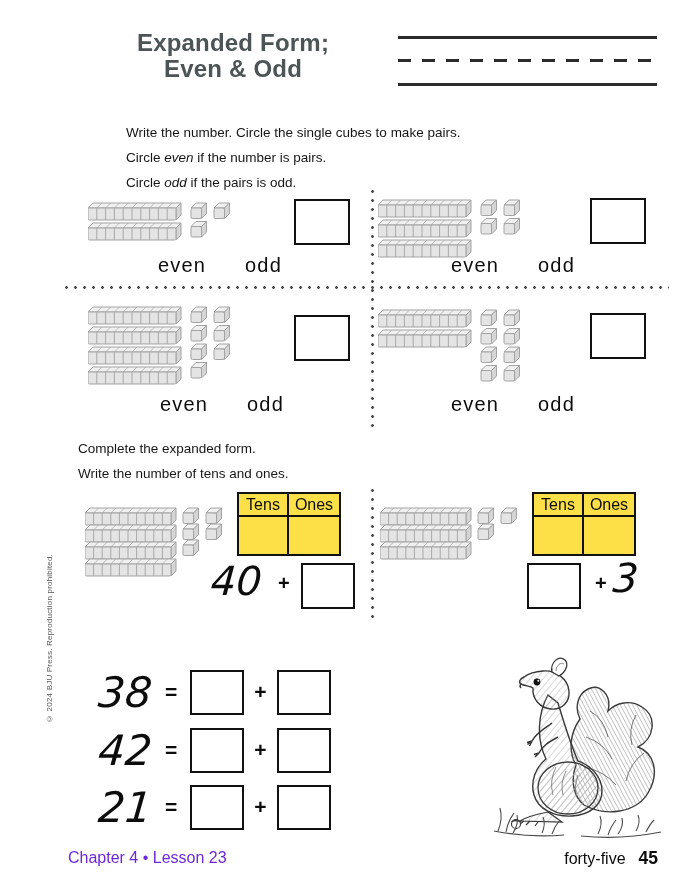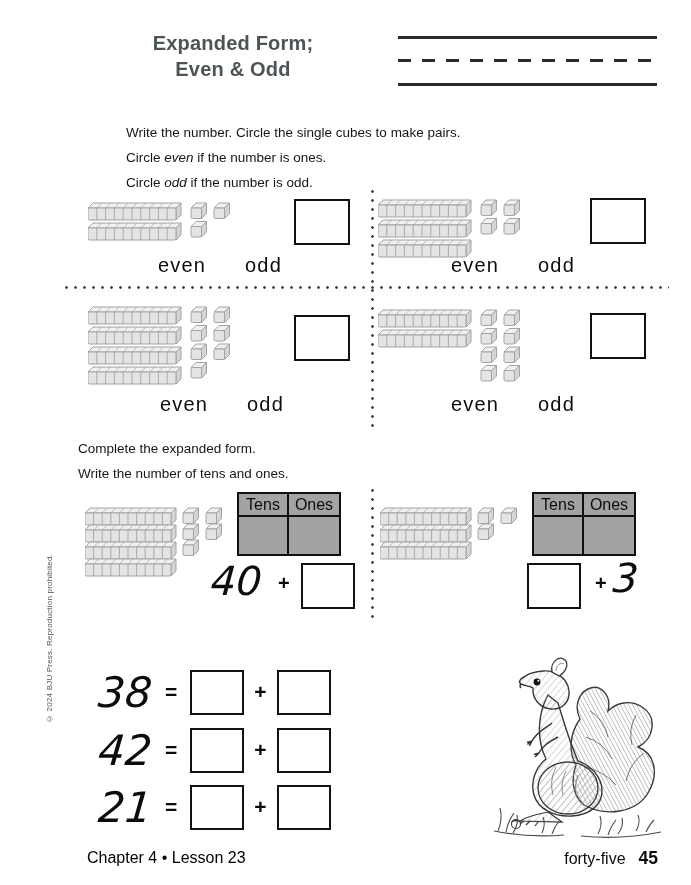--- a/index.html
+++ b/index.html
@@ -1,21 +1,21 @@
 <!DOCTYPE html>
 <html><head>
 <meta charset="utf-8">
 <style>
   html,body{margin:0;padding:0;background:#fff;}
   .page{position:relative;width:691px;height:885px;background:#fff;overflow:hidden;
         font-family:"Liberation Sans",sans-serif;color:#1a1a1a;}
 
   
   .title{position:absolute;left:100px;top:30px;width:266px;text-align:center;
-         font-size:20px;font-weight:bold;color:#4c5456;line-height:26px;letter-spacing:.2px;}
+         font-size:24px;font-weight:bold;color:#4c5456;line-height:26px;letter-spacing:.2px;}
 
   
   .nameline{position:absolute;left:398px;width:259px;height:2.5px;background:#2b2b2b;}
   .nameline.dashed{background:repeating-linear-gradient(90deg,#2b2b2b 0,#2b2b2b 13px,transparent 13px,transparent 24px);}
 
   
   .instr{position:absolute;left:78px;font-size:13.5px;line-height:25px;color:#161616;}
   .instr i{font-style:italic;}
 
   
@@ -26,38 +26,38 @@
 
   
   .quad{position:absolute;width:295px;height:125px;}
   .blocks{position:absolute;left:0;top:0;}
   .ansbox{position:absolute;border:2.5px solid #111;background:#fff;width:52px;height:42px;}
   .eo{position:absolute;font-size:20px;letter-spacing:1.2px;color:#0c0c0c;}
 
   
   .s2prob{position:absolute;width:295px;height:135px;}
   .to-table{position:absolute;left:152px;top:0;width:100px;height:60px;border:2.5px solid #111;
-            display:grid;grid-template-rows:23px 1fr;grid-template-columns:1fr 1fr;background:#a3a3a3;}
+            display:grid;grid-template-rows:23px 1fr;grid-template-columns:1fr 1fr;background:#fde047;}
   .to-cell{display:flex;align-items:center;justify-content:center;font-size:16px;color:#0c0c0c;}
   .to-cell.c1{border-right:2.5px solid #111;}
   .to-cell.hd{border-bottom:2.5px solid #111;}
   .hand{font-family:"DejaVu Sans",sans-serif;font-style:italic;}
   .given{position:absolute;font-size:40px;line-height:44px;transform:skewX(-4deg);color:#0c0c0c;}
   .plus-sm{position:absolute;font-size:20px;font-weight:600;color:#0c0c0c;}
   .s2box{position:absolute;border:2.5px solid #111;background:#fff;width:50px;height:42px;}
 
   
   .s3-row{position:absolute;left:86px;height:48px;display:flex;align-items:center;}
   .s3-num{display:inline-block;width:66px;text-align:right;font-size:42px;transform:skewX(-5deg);color:#0c0c0c;}
   .s3-eq{font-size:21px;font-weight:700;margin:0 13px;color:#0c0c0c;}
   .s3-plus{font-size:21px;font-weight:600;margin:0 10px;color:#0c0c0c;}
   .s3-box{width:50px;height:41px;border:2.5px solid #111;background:#fff;}
 
   
-  .footer-left{position:absolute;left:87px;top:849px;font-size:16px;color:#000000;}
+  .footer-left{position:absolute;left:68px;top:849px;font-size:16px;color:#6d28d9;}
   .footer-right{position:absolute;right:33px;top:848px;font-size:16px;color:#0c0c0c;display:flex;align-items:baseline;}
   .footer-right b{font-size:17.5px;margin-left:13px;font-weight:bold;}
   .copyright{position:absolute;left:45px;top:533px;height:190px;writing-mode:vertical-rl;
              transform:rotate(180deg);font-size:8px;color:#555;letter-spacing:.2px;}
 
   .squirrel{position:absolute;left:486px;top:645px;}
 </style>
 </head>
 <body>
 
@@ -69,22 +69,22 @@
   </div>
 
   <div>
     <div class="nameline" style="top:36px;"></div>
     <div class="nameline dashed" style="top:59px;"></div>
     <div class="nameline" style="top:83px;"></div>
   </div>
 
   <div class="instr" style="top:120px;margin-left:48px;">
     <div><span>Write the number. Circle the single cubes to make pairs.</span><i></i><span></span></div>
-    <div><span>Circle </span><i>even</i><span> if the number is ones.</span></div>
-    <div><span>Circle </span><i>odd</i><span> if the number is odd.</span></div>
+    <div><span>Circle </span><i>even</i><span> if the number is pairs.</span></div>
+    <div><span>Circle </span><i>odd</i><span> if the pairs is odd.</span></div>
   </div>
 
   <div class="dotline-v" style="left:371px;top:187px;height:244px;"></div>
   <div class="dotline-h" style="left:62px;top:286px;width:607px;"></div>
 
   <div class="quad" style="left:88px;top:196px;">
     <div class="blocks" style="top:4px;"><svg width="175" height="92">
           <polygon points="0,8 5,3 93,3 88,8" fill="#f0f0f0" stroke="#a3a3a3" stroke-width="1"></polygon>
           <polygon points="88,8 93,3 93,15 88,20" fill="#d5d5d5" stroke="#a3a3a3" stroke-width="1"></polygon>
           <rect x="0" y="8" width="88" height="12" rx="1.5" fill="#e4e4e4" stroke="#a3a3a3" stroke-width="1"></rect>

